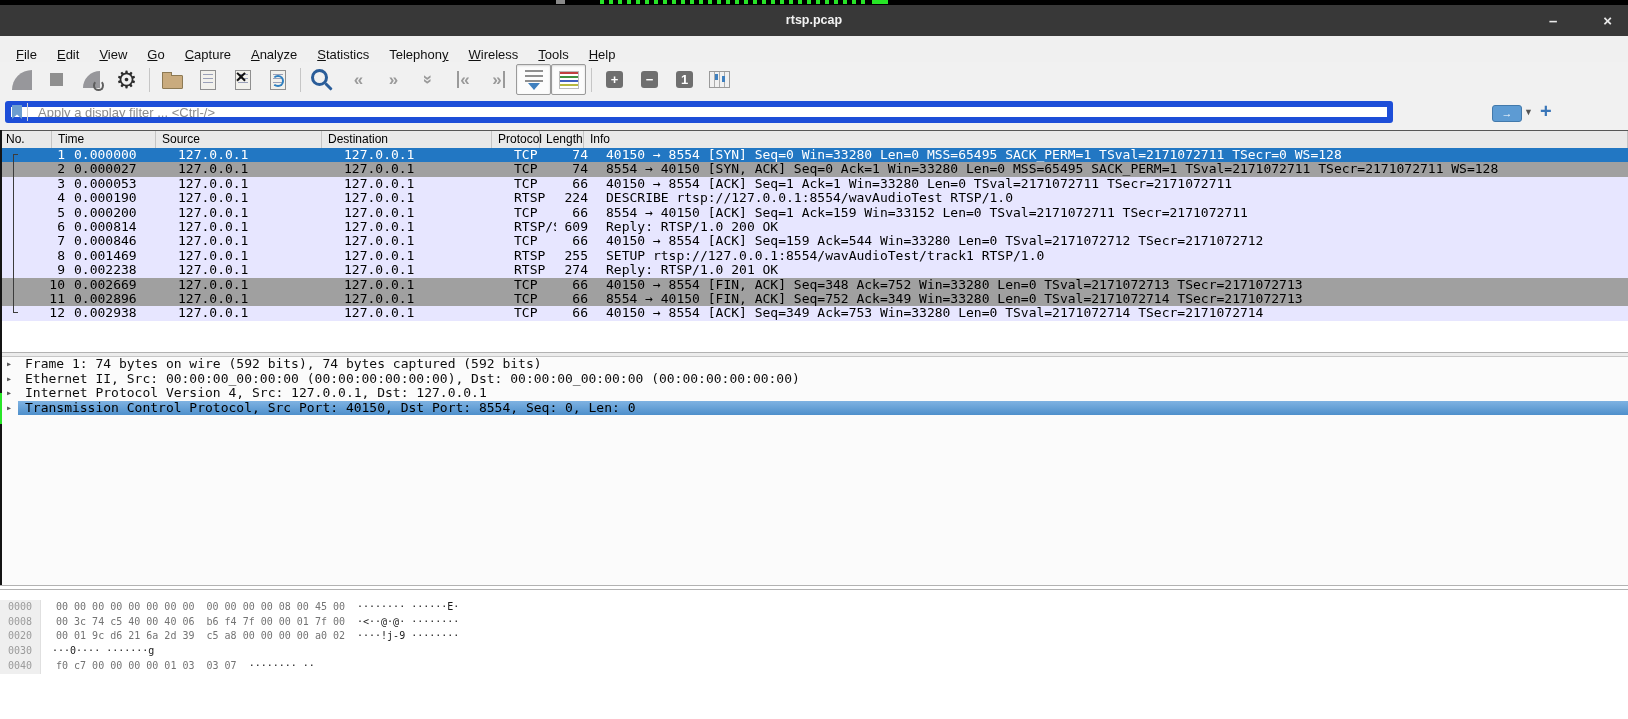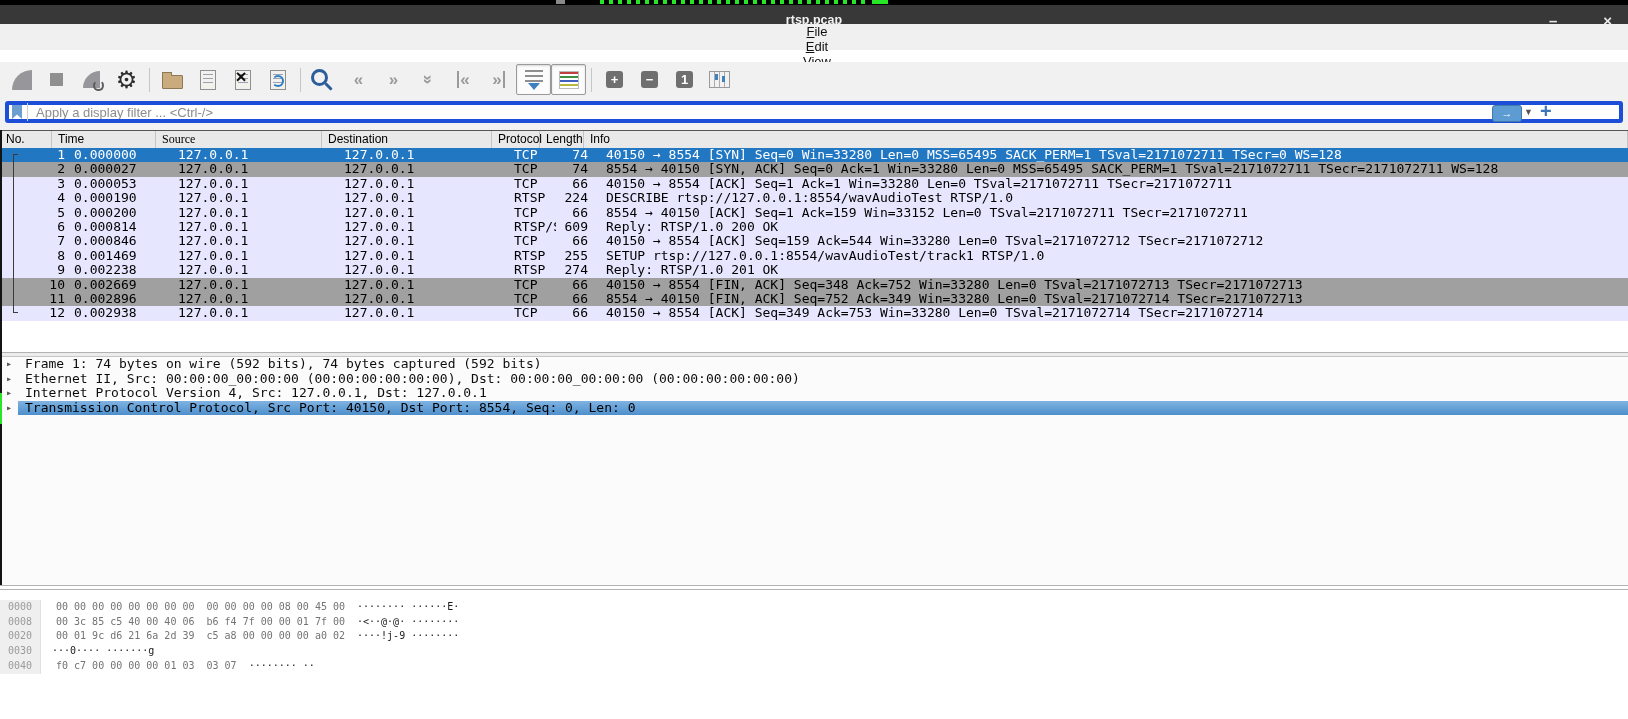--- a/index.html
+++ b/index.html
@@ -10,22 +10,22 @@
   .desktop-dashes{position:absolute;top:0;left:600px;width:268px;height:4px;
     background:repeating-linear-gradient(90deg,#27e527 0 4px,transparent 4px 9px);}
   .desktop-block{position:absolute;top:0;left:872px;width:16px;height:4px;background:#27e527;}
   .desktop-gray{position:absolute;top:0;left:556px;width:9px;height:4px;background:#8a8a8a;}
   
   .titlebar{position:absolute;top:5px;left:0;right:0;height:31px;background:#383838;}
   .title{line-height:31px;text-align:center;font-size:12.5px;font-weight:bold;color:#f2f2f2;}
   .win-controls{position:absolute;right:16px;top:0;height:31px;display:flex;gap:46px;align-items:center;}
   .win-btn{color:#e9e9e9;font-size:15px;font-weight:bold;line-height:1;cursor:default;}
   
-  .menubar{position:absolute;top:24px;left:0;right:0;height:26px;background:#f0f0f0;
-    display:flex;align-items:center;padding-left:6px;font-size:13px;color:#111;flex-direction:column;}
+  .menubar{position:absolute;top:36px;left:0;right:0;height:26px;background:#f0f0f0;
+    display:flex;align-items:flex-end;padding-left:6px;font-size:13px;color:#111;}
   .menu-item{padding:0 10px;white-space:nowrap;}
   
   .toolbar{position:absolute;top:62px;left:0;right:0;height:35px;background:#f1f1f1;
     display:flex;align-items:center;padding-left:4px;}
   .tb-btn{width:33px;height:29px;display:flex;align-items:center;justify-content:center;
     position:relative;border:1px solid transparent;border-radius:2px;flex:none;}
   .tb-btn.pressed{border-color:#9a9a9a;background:#fcfcfc;box-shadow:inset 0 1px 2px rgba(0,0,0,.15);}
   .tb-sep{width:1px;height:24px;background:#c6c6c6;margin:0 5px;flex:none;}
   .g{display:inline-flex;align-items:center;justify-content:center;position:relative;line-height:1;}
   .g-fin{width:20px;height:20px;background:#97979b;border-radius:100% 0 0 0;}
@@ -58,22 +58,22 @@
   .g-colorize{width:18px;height:16px;border:1px solid #bbbbbb;
     background:linear-gradient(#c04040 0 2px,#ffffff 2px 4px,#3f9040 4px 6px,#ffffff 6px 8px,
       #4060c0 8px 10px,#ffffff 10px 12px,#b8b840 12px 14px,#ffffff 14px 16px);}
   .g-zsq{width:17px;height:17px;background:#6f6f6f;border-radius:3px;color:#fff;font-weight:bold;font-size:13px;}
   .g-cols{width:19px;height:15px;border:1px solid #9a9a9a;
     background:repeating-linear-gradient(90deg,transparent 0 4px,#adadad 4px 5px);}
   .g-cols::before{content:"";position:absolute;top:2px;left:5px;width:3px;height:6px;
     background:#3f80bf;box-shadow:7px 2px #3f80bf;}
   
   .filterbar{position:absolute;top:97px;left:0;right:0;height:33px;background:#f1f1f1;}
-  .filter-input{position:absolute;left:5px;top:4px;width:1618px;height:22px;box-sizing:border-box;
-    border:4px solid #1d4ed8;border-radius:3px;background:#fff;padding:0 60px 0 27px;
+  .filter-input{position:absolute;left:5px;top:4px;width:1388px;height:22px;box-sizing:border-box;
+    border:6px solid #1d4ed8;border-radius:3px;background:#fff;padding:0 60px 0 27px;
     font-family:"Liberation Sans",sans-serif;font-size:13px;color:#333;outline:none;}
   .filter-input::placeholder{color:#8c8c8c;}
   .bookmark{position:absolute;left:12px;top:8px;width:10px;height:14px;background:#6d9ed0;
     clip-path:polygon(0 0,100% 0,100% 100%,50% 68%,0 100%);}
   .bookmark-sep{position:absolute;left:27px;top:6px;width:1px;height:18px;background:#d0d0d0;}
   .apply-btn{position:absolute;left:1492px;top:8px;width:28px;height:15px;background:#5d9bd3;
     border:1px solid #4279ab;border-radius:3px;color:#fff;font-size:11px;font-weight:bold;
     display:flex;align-items:center;justify-content:center;line-height:1;}
   .filter-caret{position:absolute;left:1524px;top:10px;color:#555;font-size:9px;}
   .plus-btn{position:absolute;left:1540px;top:3px;color:#3a76b8;font-size:20px;font-weight:bold;}
@@ -227,21 +227,21 @@
   <div class="bookmark"></div>
   <div class="bookmark-sep"></div>
   <div class="apply-btn">→</div>
   <div class="filter-caret">▼</div>
   <div class="plus-btn">+</div>
 </div>
 
 <div class="plist-header" id="plist-header">
     <div class="hcell" style="width: 52px;">No.</div>
     <div class="hcell" style="width: 104px;">Time</div>
-    <div class="hcell" style="width: 166px; font-family: Liberation Serif, serif;">Source</div>
+    <div class="hcell" style="width: 166px;">Source</div>
     <div class="hcell" style="width: 170px;">Destination</div>
     <div class="hcell" style="width: 48px;">Protocol</div>
     <div class="hcell" style="width: 44px;">Length</div>
     <div class="hcell flex">Info</div>
   </div>
 
 <div class="plist" id="plist">
     <div class="prow selected"><div class="cell col-no r" style="width: 68px;">1</div><div class="cell col-time" style="width: 104px;">0.000000</div><div class="cell col-source" style="width: 166px;">127.0.0.1</div><div class="cell col-destination" style="width: 170px;">127.0.0.1</div><div class="cell col-protocol" style="width: 48px;">TCP</div><div class="cell col-length r" style="width: 44px;">74</div><div class="cell col-info flex">40150 → 8554 [SYN] Seq=0 Win=33280 Len=0 MSS=65495 SACK_PERM=1 TSval=2171072711 TSecr=0 WS=128</div></div>
     <div class="prow gray"><div class="cell col-no r" style="width: 68px;">2</div><div class="cell col-time" style="width: 104px;">0.000027</div><div class="cell col-source" style="width: 166px;">127.0.0.1</div><div class="cell col-destination" style="width: 170px;">127.0.0.1</div><div class="cell col-protocol" style="width: 48px;">TCP</div><div class="cell col-length r" style="width: 44px;">74</div><div class="cell col-info flex">8554 → 40150 [SYN, ACK] Seq=0 Ack=1 Win=33280 Len=0 MSS=65495 SACK_PERM=1 TSval=2171072711 TSecr=2171072711 WS=128</div></div>
     <div class="prow tcp"><div class="cell col-no r" style="width: 68px;">3</div><div class="cell col-time" style="width: 104px;">0.000053</div><div class="cell col-source" style="width: 166px;">127.0.0.1</div><div class="cell col-destination" style="width: 170px;">127.0.0.1</div><div class="cell col-protocol" style="width: 48px;">TCP</div><div class="cell col-length r" style="width: 44px;">66</div><div class="cell col-info flex">40150 → 8554 [ACK] Seq=1 Ack=1 Win=33280 Len=0 TSval=2171072711 TSecr=2171072711</div></div>
@@ -264,20 +264,20 @@
     <div class="drow"><span class="d-exp">▸</span><span class="d-text">Ethernet II, Src: 00:00:00_00:00:00 (00:00:00:00:00:00), Dst: 00:00:00_00:00:00 (00:00:00:00:00:00)</span></div>
     <div class="drow"><span class="d-exp">▸</span><span class="d-text">Internet Protocol Version 4, Src: 127.0.0.1, Dst: 127.0.0.1</span></div>
     <div class="drow"><span class="d-exp">▸</span><span class="d-text sel">Transmission Control Protocol, Src Port: 40150, Dst Port: 8554, Seq: 0, Len: 0</span></div>
   </div>
 
 <div class="split2"></div>
 
 <div class="bytes" id="bytes">
   <div class="offset-strip"></div>
 <div class="hrow"><span class="h-off">0000</span><span class="h-hex">00 00 00 00 00 00 00 00  00 00 00 00 08 00 45 00</span><span class="h-ascii">········ ······E·</span></div>
-    <div class="hrow"><span class="h-off">0008</span><span class="h-hex">00 3c 85 c5 40 00 40 06  b6 f4 7f 00 00 01 7f 00</span><span class="h-ascii">·&lt;··@·@· ········</span></div>
+    <div class="hrow"><span class="h-off">0008</span><span class="h-hex">00 3c 74 c5 40 00 40 06  b6 f4 7f 00 00 01 7f 00</span><span class="h-ascii">·&lt;··@·@· ········</span></div>
     <div class="hrow"><span class="h-off">0020</span><span class="h-hex">00 01 9c d6 21 6a 2d 39  c5 a8 00 00 00 00 a0 02</span><span class="h-ascii">····!j-9 ········</span></div>
     <div class="hrow"><span class="h-off">0030</span><span class="h-ascii">···0···· ·······g</span></div>
     <div class="hrow"><span class="h-off">0040</span><span class="h-hex">f0 c7 00 00 00 00 01 03  03 07</span><span class="h-ascii">········ ··</span></div>
   </div>
 
 <div class="left-edge"></div>
 <div class="left-edge-green"></div>
 
 </body></html>

